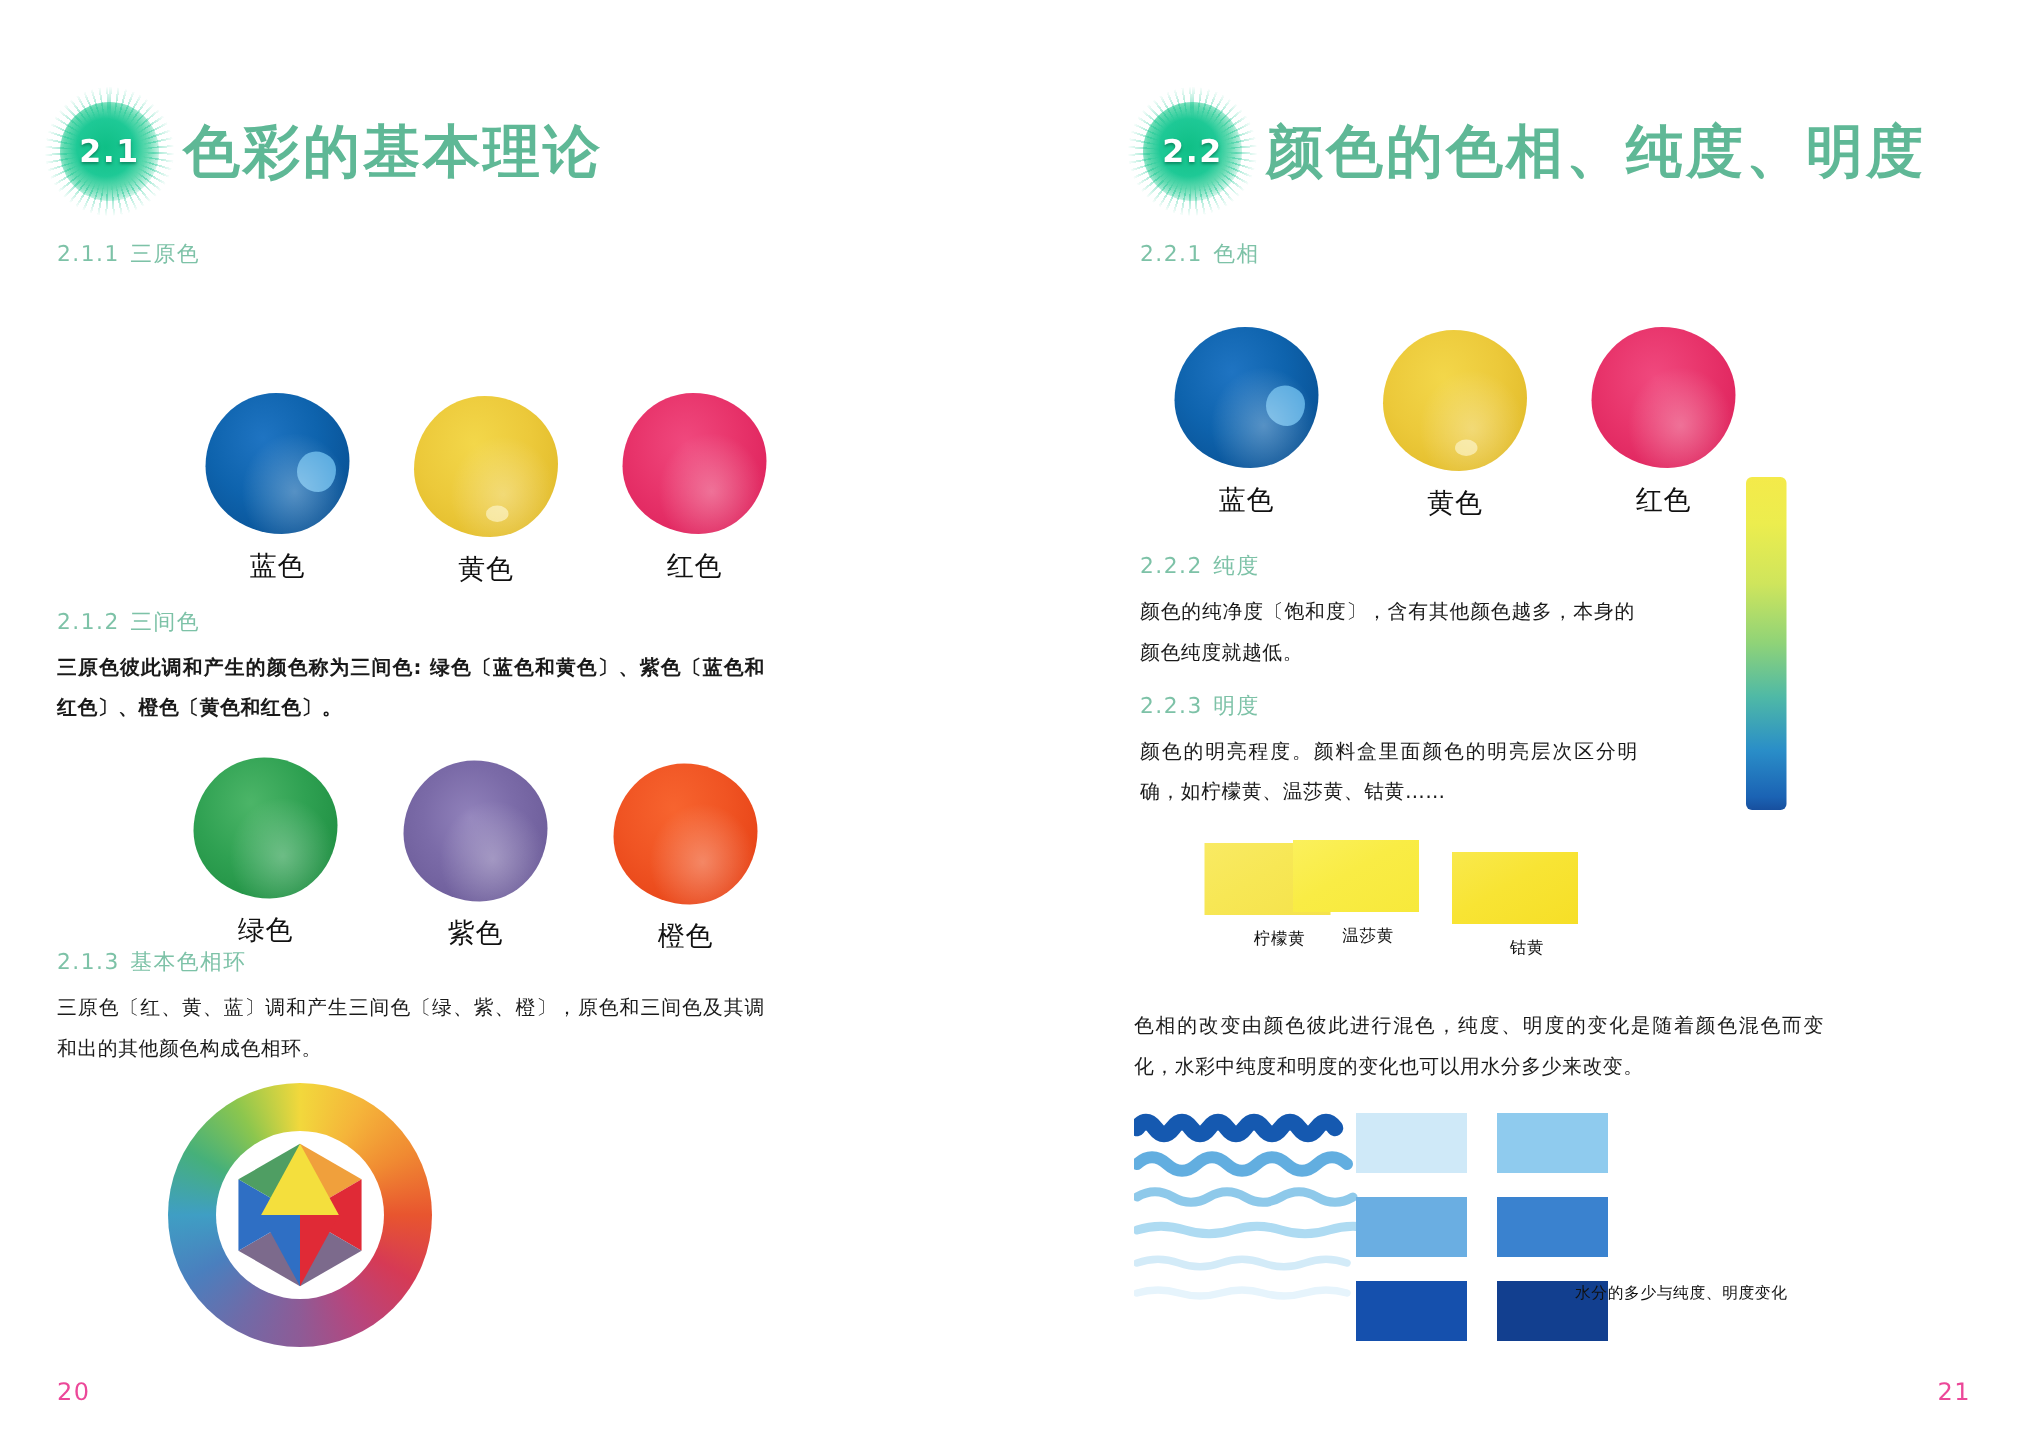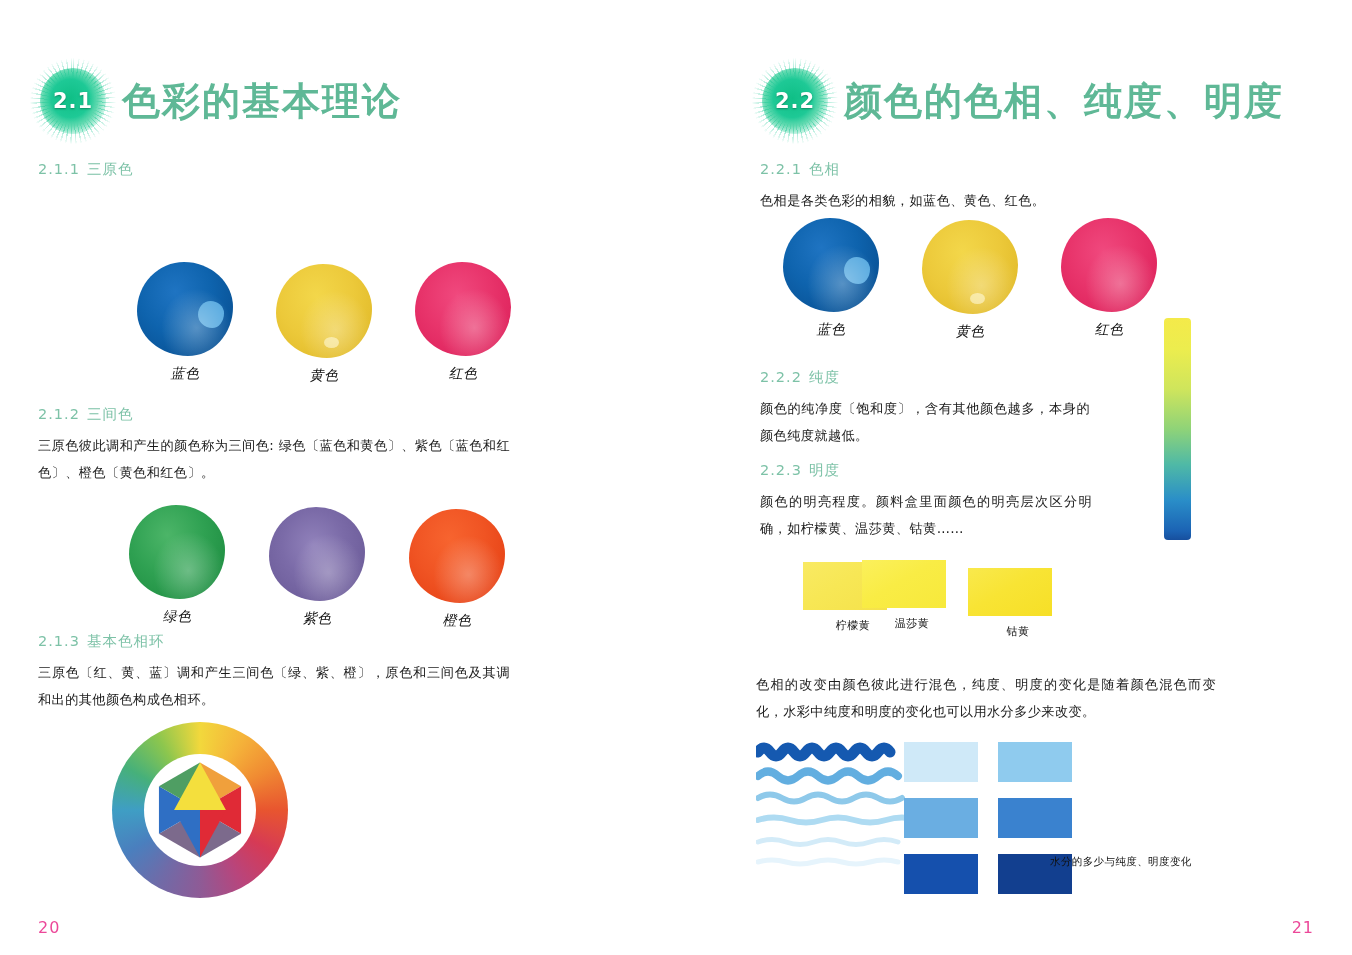--- a/index.html
+++ b/index.html
@@ -58,21 +58,21 @@
   .blob-item{position:absolute;text-align:center;}
   .blob-shape{
     width:96px;height:94px;margin:0 auto;
     border-radius:49% 51% 47% 53% / 52% 48% 52% 48%;
     position:relative;
   }
   .blob-shape::after{
     content:"";position:absolute;inset:0;border-radius:inherit;
     background:radial-gradient(ellipse at 62% 70%, rgba(255,255,255,.30) 0%, rgba(255,255,255,0) 42%);
   }
-  .blob-cap{margin-top:9px;font-size:14px;color:#111;letter-spacing:.5px;font-style:italic;}
+  .blob-cap{margin-top:9px;font-size:18px;color:#111;letter-spacing:.5px;}
 
   .c-blue{background:radial-gradient(ellipse at 40% 32%, #1f74c2 0%, #0e63ad 45%, #0a569b 72%, #0d4f8c 100%);}
   .c-blue::before{
     content:"";position:absolute;right:9px;top:42%;width:26px;height:27px;
     border-radius:48% 52% 45% 55% / 50% 45% 55% 50%;
     background:#57aae0;
   }
   .c-yellow{background:radial-gradient(ellipse at 42% 34%, #f3d74a 0%, #ecc93a 48%, #e3bd2c 78%, #dcb427 100%);}
   .c-yellow::before{
     content:"";position:absolute;left:50%;bottom:10px;width:15px;height:11px;
@@ -156,21 +156,21 @@
       </div>
       <div class="blob-item" style="left:278px;top:0px;width:110px;">
         <div class="blob-shape c-red"></div>
         <div class="blob-cap">红色</div>
       </div>
     </div>
 
     <div class="sec-head" style="left:38px;top:405px;">
       <span class="sec-no">2.1.2</span><span>三间色</span>
     </div>
-    <div class="body-text" style="left:38px;top:433px;width:472px;">三原色彼此调和产生的颜色称为三间色: 绿色〔蓝色和黄色〕、紫色〔蓝色和红色〕、橙色〔黄色和红色〕。</div>
+    <div class="body-text" style="left:38px;top:433px;width:472px;font-weight:bold;">三原色彼此调和产生的颜色称为三间色: 绿色〔蓝色和黄色〕、紫色〔蓝色和红色〕、橙色〔黄色和红色〕。</div>
 
     <div class="swatch-row" style="left:122px;top:505px;width:400px;height:120px;">
       <div class="blob-item" style="left:0px;top:0px;width:110px;">
         <div class="blob-shape c-green"></div>
         <div class="blob-cap">绿色</div>
       </div>
       <div class="blob-item" style="left:140px;top:2px;width:110px;">
         <div class="blob-shape c-purple"></div>
         <div class="blob-cap">紫色</div>
       </div>
@@ -213,21 +213,20 @@
       <div class="splash">
         <div class="blob"></div>
         <span class="num">2.2</span>
       </div>
       <div class="chapter-title">颜色的色相、纯度、明度</div>
     </div>
 
     <div class="sec-head" style="left:84px;top:160px;">
       <span class="sec-no">2.2.1</span><span>色相</span>
     </div>
-    <div class="body-text" style="left:84px;top:188px;width:430px;">色相是各类色彩的相貌，如蓝色、黄色、红色。</div>
 
     <div class="swatch-row" style="left:100px;top:218px;width:400px;height:120px;">
       <div class="blob-item" style="left:0px;top:0px;width:110px;">
         <div class="blob-shape c-blue"></div>
         <div class="blob-cap">蓝色</div>
       </div>
       <div class="blob-item" style="left:139px;top:2px;width:110px;">
         <div class="blob-shape c-yellow"></div>
         <div class="blob-cap">黄色</div>
       </div>

